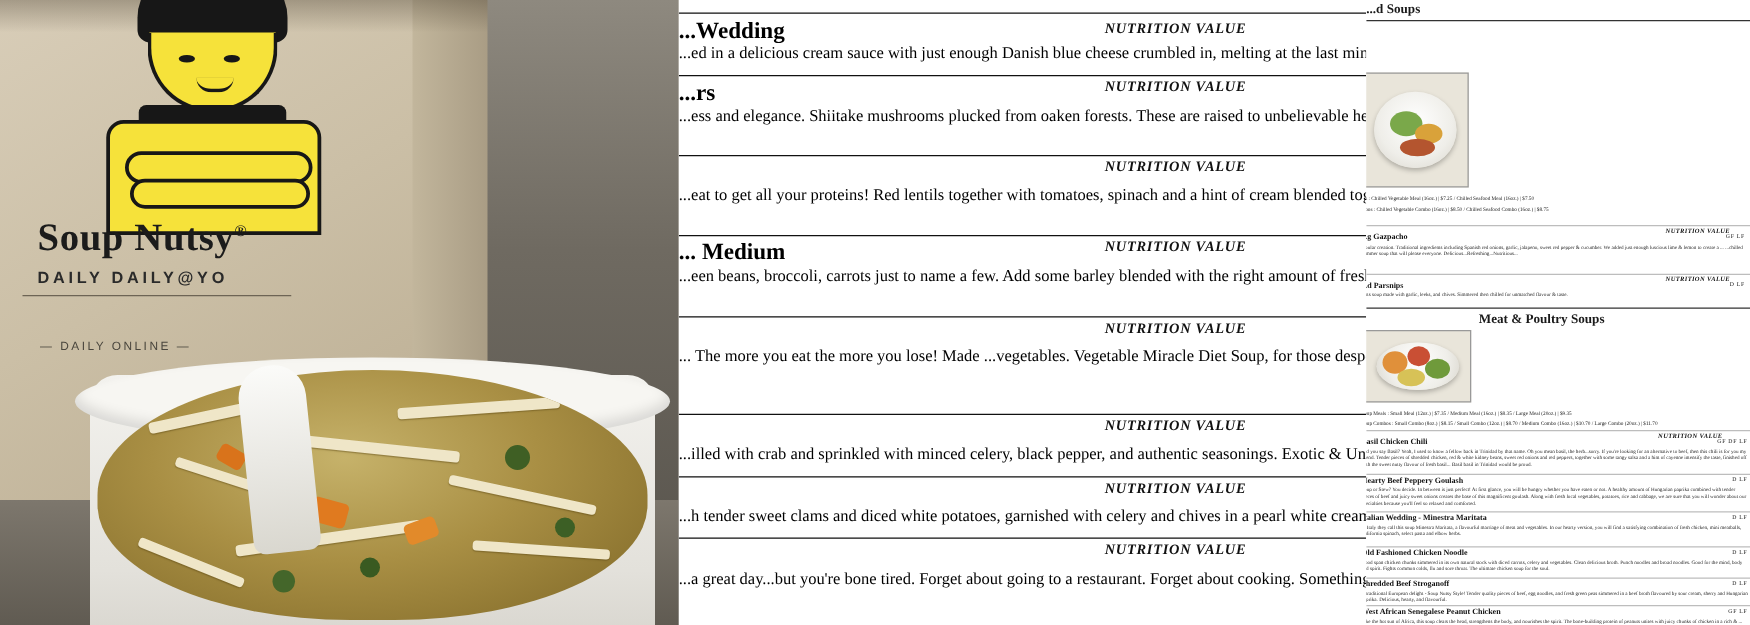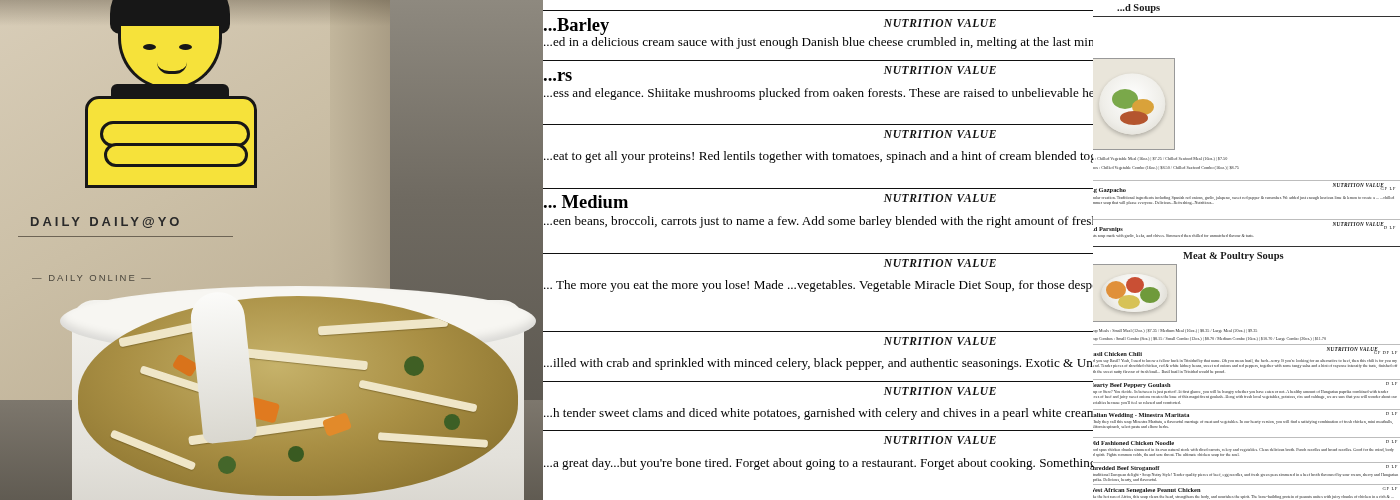--- a/index.html
+++ b/index.html
@@ -224,20 +224,21 @@
         <div class="chef-eye r"></div>
         <div class="chef-mouth"></div>
       </div>
       <div class="chef-scarf"></div>
       <div class="chef-body">
         <div class="chef-arm"></div>
         <div class="chef-arm2"></div>
       </div>
     </div>
 
+    <div class="brand"><span>Soup Nutsy</span><sup>®</sup></div>
     <div class="brand-rule"></div>
     <div class="brand-sub">DAILY DAILY@YO</div>
     <div class="brand-line3">— DAILY ONLINE —</div>
 
     <div class="cup"></div>
     <div class="cup-rim"></div>
     <div class="soup">
       <div class="noodle" style="left:40px;  top:30px;  width:120px; height:9px;  transform:rotate(-12deg);"></div>
       <div class="noodle" style="left:150px; top:58px;  width:140px; height:9px;  transform:rotate(6deg);"></div>
       <div class="noodle" style="left:60px;  top:86px;  width:110px; height:8px;  transform:rotate(18deg);"></div>
@@ -254,21 +255,21 @@
       <div class="veg" style="left:210px; top:150px; width:16px; height:16px; background:#395a21; border-radius:50%;"></div>
       <div class="veg" style="left:366px; top:118px; width:16px; height:16px; background:#3c5f25; border-radius:50%;"></div>
     </div>
     <div class="spoon"></div>
   </div>
 
   <div class="center-panel">
 
     <div class="c-hr" style="position:absolute; left:0; top:10px;"></div>
     <div class="nv" style="top:17px;">NUTRITION VALUE</div>
-    <div class="c-title" style="top:15px;">...Barley</div>
+    <div class="c-title" style="top:15px;">...Wedding</div>
     <div class="c-desc" style="top:34px;">...ed in a delicious cream sauce with just enough Danish blue cheese crumbled in, melting at the last minute to give it that delicious tan...</div>
 
     <div class="c-hr" style="position:absolute; left:0; top:60px;"></div>
     <div class="nv" style="top:64px;">NUTRITION VALUE</div>
     <div class="c-title" style="top:65px;">...rs</div>
     <div class="c-desc" style="top:85px;">...ess and elegance.  Shiitake mushrooms plucked from oaken forests.  These are raised to unbelievable heights of sophistication--bath... ...soup fit for Kubla Khan and his stately pleasure-dome in Xanadu</div>
 
     <div class="c-hr" style="position:absolute; left:0; top:124px;"></div>
     <div class="nv" style="top:128px;">NUTRITION VALUE</div>
     <div class="c-desc" style="top:148px;">...eat to get all your proteins!  Red lentils together with tomatoes, spinach and a hint of cream blended together with an array of spices... ...le broth.  Perfect for the vegetarian lover</div>
@@ -290,21 +291,21 @@
     <div class="nv" style="top:385px;">NUTRITION VALUE</div>
     <div class="c-desc" style="top:405px;">...h tender sweet clams and diced white potatoes, garnished with celery and chives in a pearl white cream sauce.</div>
 
     <div class="c-hr" style="position:absolute; left:0; top:430px;"></div>
     <div class="nv" style="top:434px;">NUTRITION VALUE</div>
     <div class="c-desc" style="top:455px;">...a great day...but you're bone tired.  Forget about going to a restaurant.  Forget about cooking.  Something rich, something elegant, som... ...vignon blanc.  This is it.  Chunks of lobster in a rich cream broth, perfumed with sherry wine.  Delicate seasonings complement the bou... ...eserve it.  And congratulations on the great day.</div>
   </div>
 
   <div class="right-panel">
 
-    <div style="position:absolute; left:24px; top:2px; width:200px;">
+    <div style="position:absolute; left:0; top:2px; width:200px;">
       <div class="r-sec-title">...d Soups</div>
     </div>
     <div class="r-rule-dark" style="position:absolute; left:0; top:16px; width:307px;"></div>
 
     <div class="r-photo" style="position:absolute; left:-4px; top:58px; width:86px; height:92px;">
       <div class="plate"></div>
       <div class="food-blob" style="left:22px; top:30px; width:26px; height:20px; background:#7aa84a;"></div>
       <div class="food-blob" style="left:42px; top:40px; width:22px; height:16px; background:#d9a23a;"></div>
       <div class="food-blob" style="left:30px; top:52px; width:28px; height:14px; background:#b4552f;"></div>
     </div>

